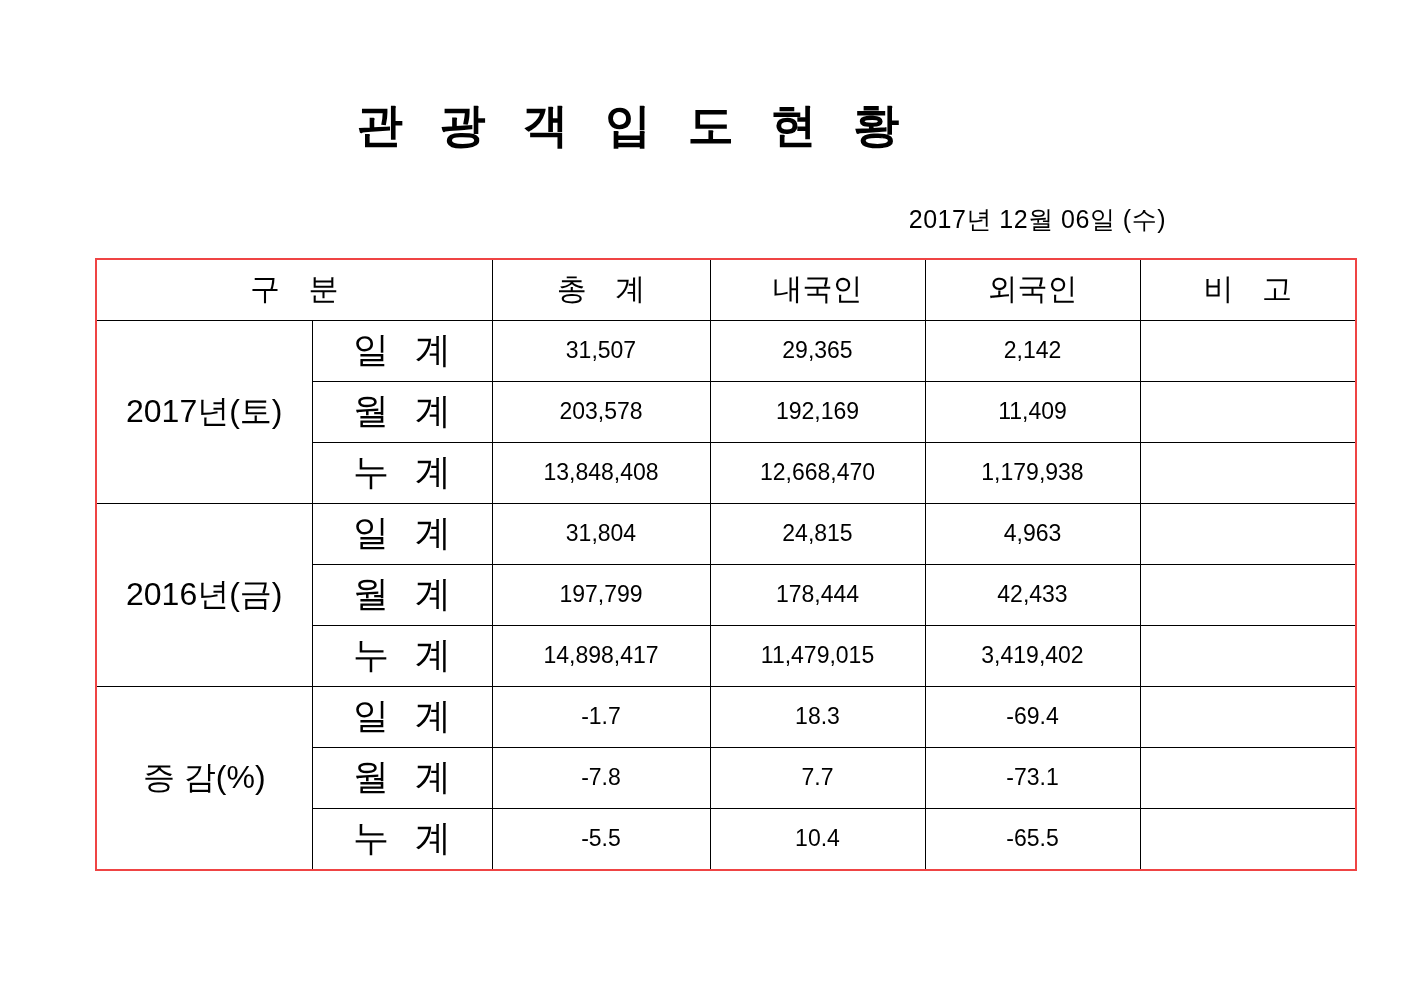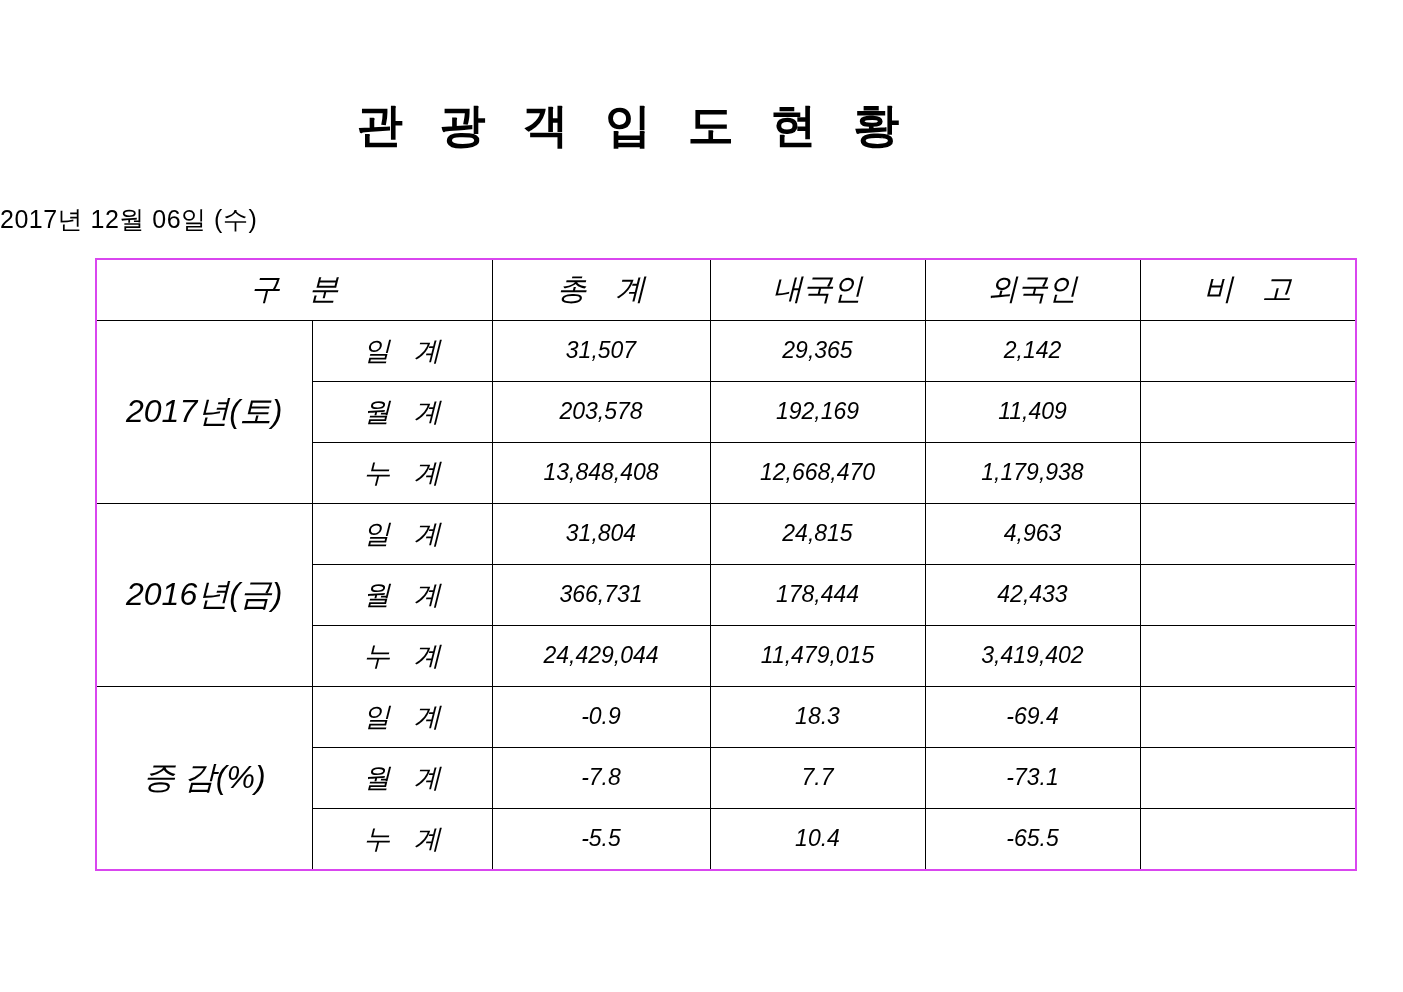--- a/index.html
+++ b/index.html
@@ -26,20 +26,21 @@
     font-size: 46px;
     font-weight: bold;
     letter-spacing: 12px;
     margin: 0;
     padding-top: 100px;
     line-height: 1.1;
     
     text-indent: 12px;
   }
   .doc-date {
+    text-align: right;
     font-size: 25px;
     margin: 0;
     padding-right: 90px;
     padding-top: 52px;
     letter-spacing: 0.5px;
   }
   .table-wrap {
     padding: 22px 48px 0 95px;
   }
   table.stats {
@@ -71,35 +72,34 @@
     height: 66px;
   }
   thead td.nosp {
     letter-spacing: 0px;
     text-indent: 0px;
   }
   td.cat {
     font-size: 32px;
   }
   td.sub {
-    font-size: 27px;
+    font-size: 36px;
     letter-spacing: 8px;
     text-indent: 8px;
   }
   td.num {
     font-size: 23px;
     margin-top: 9px;
   }
   td.note { }
   .thick-top td {
     border-top: 2px solid #000000;
   }
   table.stats {
-    border: 2px solid #d946ef;
-    font-style: italic;
+    border: 2px solid #ef4444;
   }
 </style>
 </head>
 <body>
 
 <div class="page">
 
   <h1 class="doc-title">관 광 객 입 도 현 황</h1>
 
   <p class="doc-date">2017년 12월 06일 (수)</p>
@@ -151,37 +151,37 @@
         <tr class="thick-top">
           <td class="cat" rowspan="3">2016년(금)</td>
           <td class="sub">일 계</td>
           <td class="num">31,804</td>
           <td class="num">24,815</td>
           <td class="num">4,963</td>
           <td class="note"></td>
         </tr>
         <tr>
           <td class="sub">월 계</td>
-          <td class="num">366,731</td>
+          <td class="num">197,799</td>
           <td class="num">178,444</td>
           <td class="num">42,433</td>
           <td class="note"></td>
         </tr>
         <tr>
           <td class="sub">누 계</td>
-          <td class="num">24,429,044</td>
+          <td class="num">14,898,417</td>
           <td class="num">11,479,015</td>
           <td class="num">3,419,402</td>
           <td class="note"></td>
         </tr>
 
         <tr class="thick-top">
           <td class="cat" rowspan="3">증 감(%)</td>
           <td class="sub">일 계</td>
-          <td class="num">-0.9</td>
+          <td class="num">-1.7</td>
           <td class="num">18.3</td>
           <td class="num">-69.4</td>
           <td class="note"></td>
         </tr>
         <tr>
           <td class="sub">월 계</td>
           <td class="num">-7.8</td>
           <td class="num">7.7</td>
           <td class="num">-73.1</td>
           <td class="note"></td>

